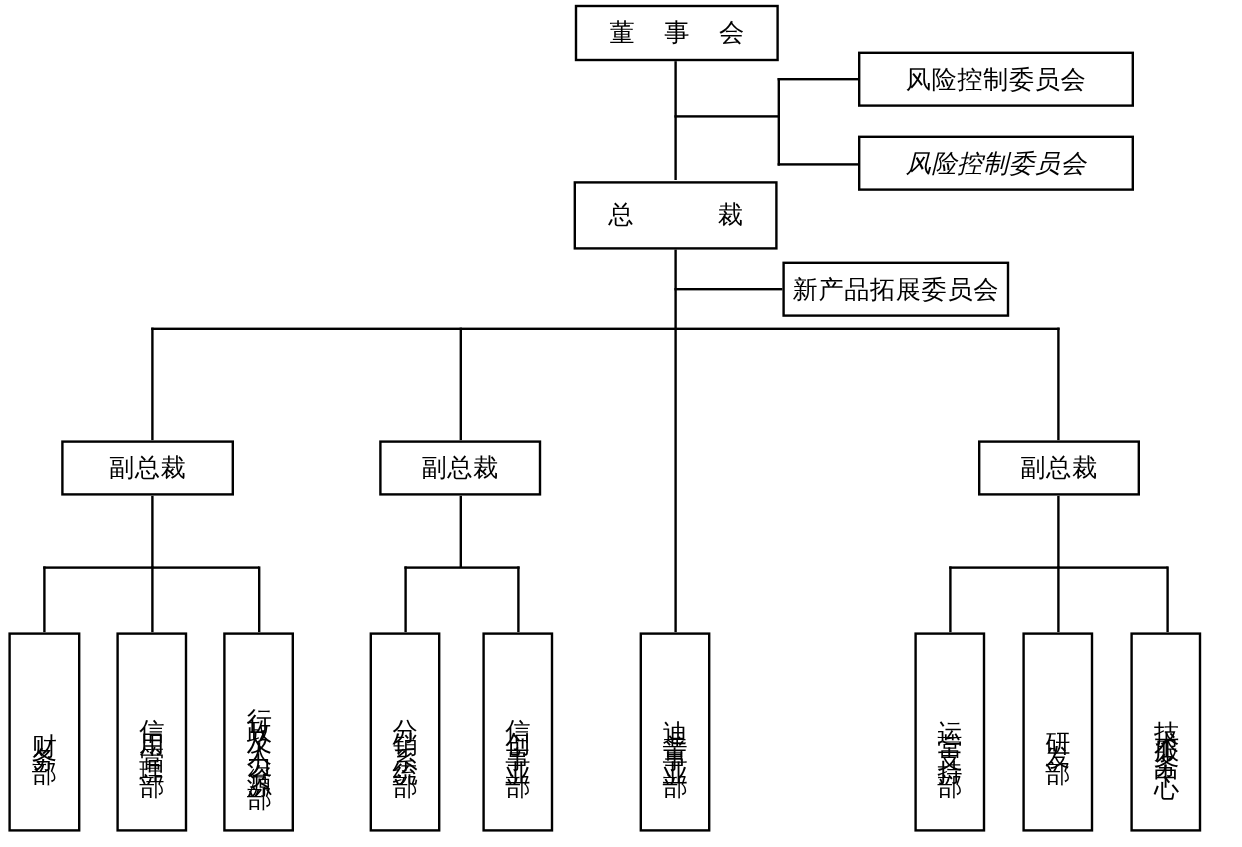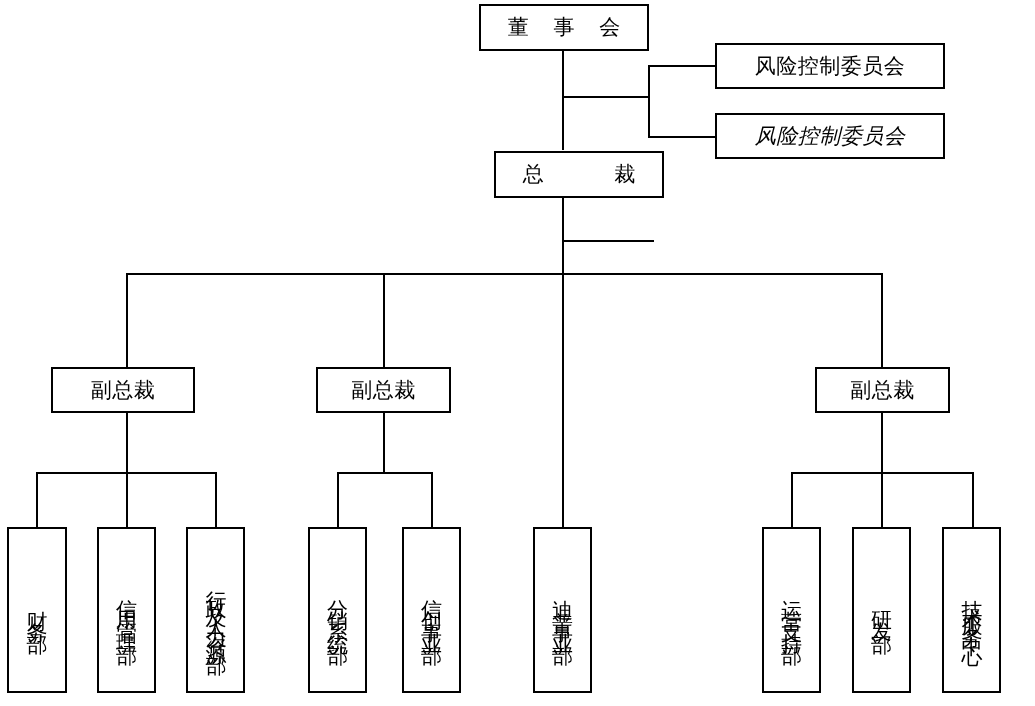--- a/index.html
+++ b/index.html
@@ -111,22 +111,23 @@
   <div class="line v" style="left:791px; top:472px; height:55px;"></div>
   <div class="line v" style="left:881px; top:472px; height:55px;"></div>
   <div class="line v" style="left:972px; top:472px; height:55px;"></div>
 
   <div class="node h spaced" style="left:479px; top:4px; width:170px; height:47px;">董 事 会</div>
 
   <div class="node h" style="left:715px; top:43px; width:230px; height:46px;">风险控制委员会</div>
 
   <div class="node h" style="left:715px; top:113px; width:230px; height:46px;font-style:italic;">风险控制委员会</div>
 
-  <div class="node h spaced" style="left:494px; top:151px; width:170px; height:47px;">总 　 裁</div>
+  <div class="node h spaced" style="left:478px; top:151px; width:170px; height:57px;">总 　 裁</div>
 
+  <div class="node h" style="left:652px; top:218px; width:189px; height:46px;">新产品拓展委员会</div>
 
   <div class="node h" style="left:51px; top:367px; width:144px; height:46px;">副总裁</div>
 
   <div class="node h" style="left:316px; top:367px; width:135px; height:46px;">副总裁</div>
 
   <div class="node h" style="left:815px; top:367px; width:135px; height:46px;">副总裁</div>
 
   <div class="node v" style="left:7px; top:527px; width:60px; height:166px;">财务部</div>
 
   <div class="node v" style="left:97px; top:527px; width:59px; height:166px;">信用管理部</div>

